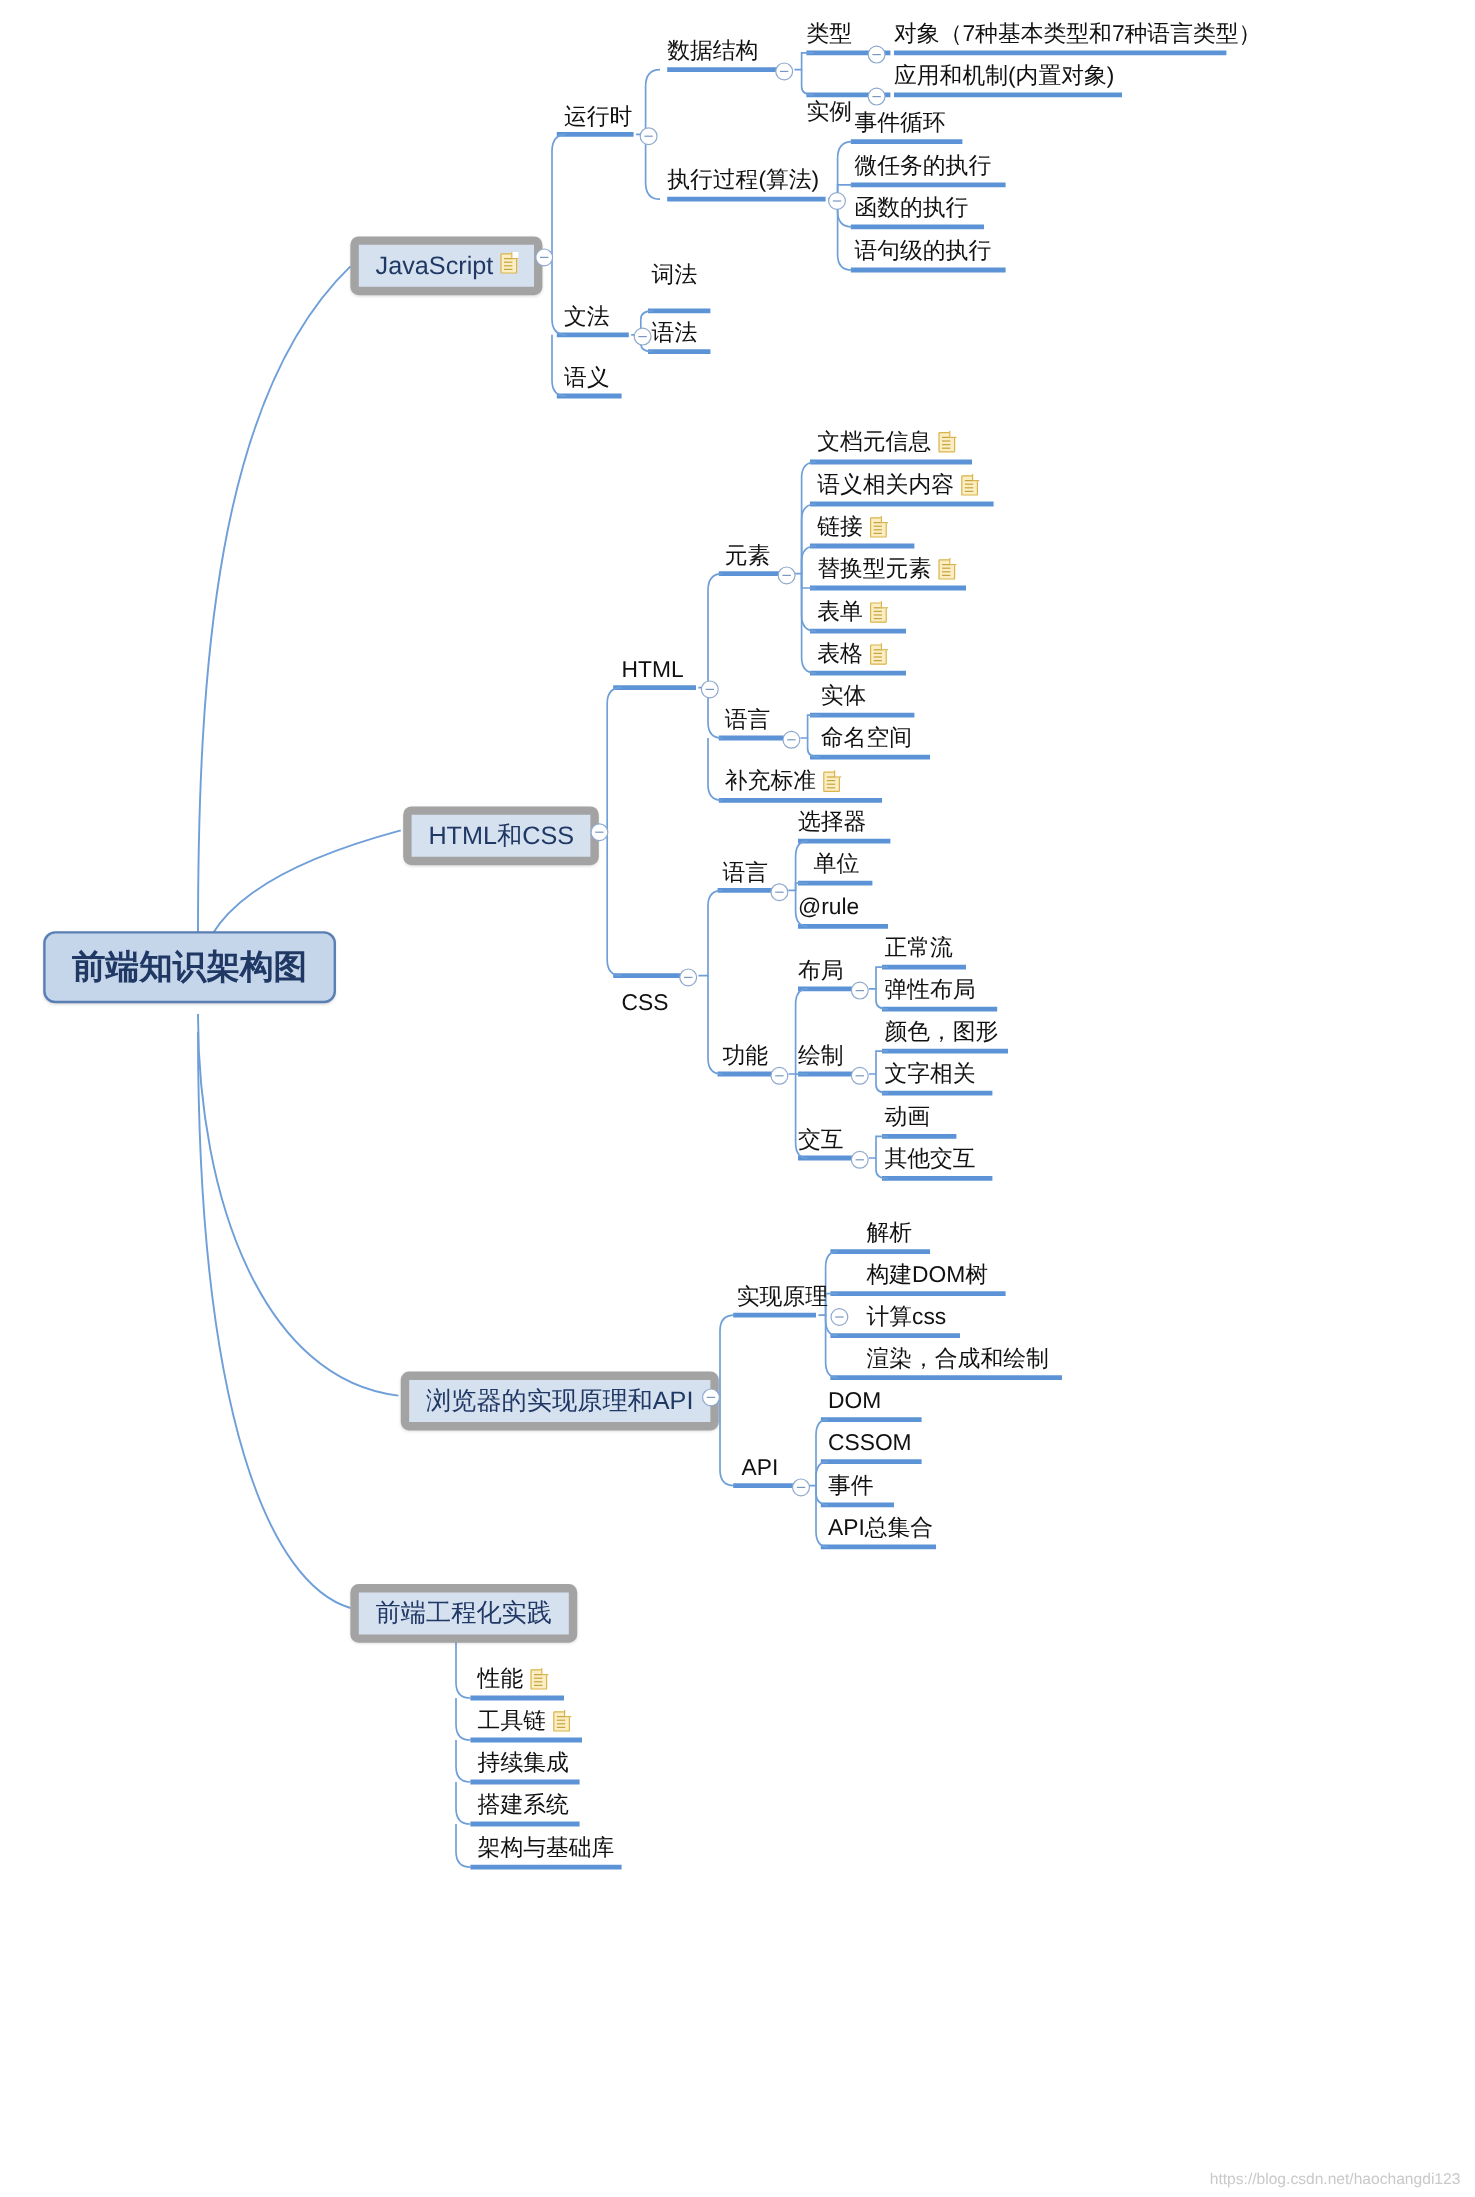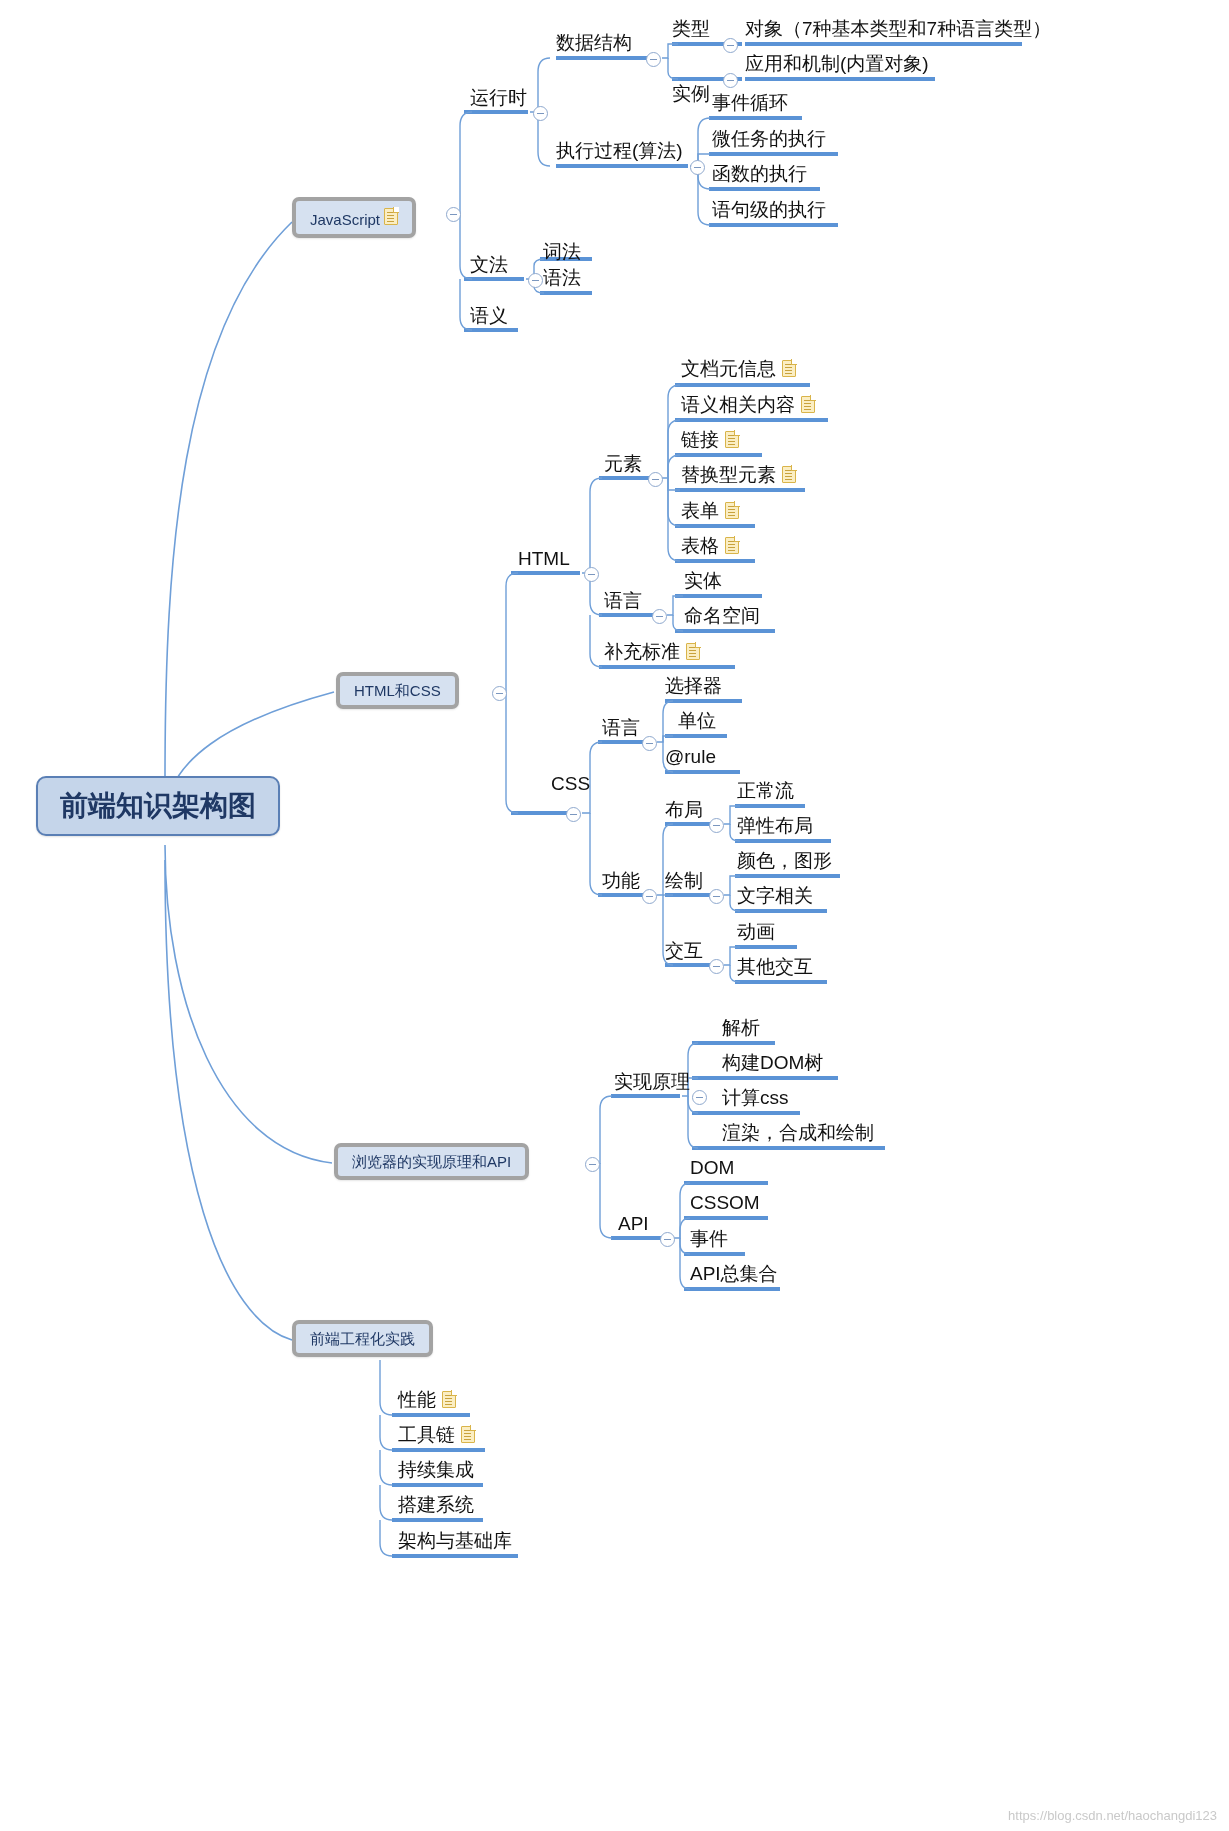--- a/index.html
+++ b/index.html
@@ -11,22 +11,22 @@
   .node .txt{line-height:1;}
 
   
   .root-box{
     background:#c5d5ea;border:2px solid #5a7fb5;border-radius:10px;
     padding:14px 22px;color:#1f3864;font-size:28px;font-weight:bold;
     box-shadow:0 1px 2px rgba(0,0,0,.12);
   }
   
   .l1-box{
-    background:#d6e1f0;border:4px solid #a3a3a3;border-radius:7px;
-    padding:7px 14px;color:#1f3864;font-size:15px;
+    background:#d6e1f0;border:7px solid #a3a3a3;border-radius:7px;
+    padding:7px 14px;color:#1f3864;font-size:21px;
     box-shadow:0 1px 2px rgba(0,0,0,.10);
   }
   
   .plain{color:#111;font-size:19px;}
 
   .doc-icon{display:inline-block;width:14px;height:17px;position:relative;flex:none;}
   .doc-icon i{
     position:absolute;inset:0;background:#fbeec3;border:1px solid #d9b44a;
     border-radius:1px;display:block;
   }
@@ -258,21 +258,21 @@
     <span class="txt">函数的执行</span>
   </div>
   <div class="node plain" style="left:712px;top:200px;">
     <span class="txt">语句级的执行</span>
   </div>
 
   <div class="node plain" style="left:470px;top:255px;">
     <span class="txt">文法</span>
   </div>
   <div class="collapse" style="left:528px;top:273px;"></div>
-  <div class="node plain" style="left:543px;top:242px;font-family:Liberation Serif, serif;">
+  <div class="node plain" style="left:543px;top:220px;font-family:Liberation Serif, serif;">
     <span class="txt">词法</span>
   </div>
   <div class="node plain" style="left:543px;top:268px;">
     <span class="txt">语法</span>
   </div>
 
   <div class="node plain" style="left:470px;top:306px;">
     <span class="txt">语义</span>
   </div>
 
@@ -346,21 +346,21 @@
   </div>
 
   <div class="node plain" style="left:604px;top:642px;">
     <span class="txt">补充标准</span>
     <span class="doc-icon">
         <i></i>
         <u></u>
       </span>
   </div>
 
-  <div class="node plain" style="left:518px;top:774px;margin-left:33px;">
+  <div class="node plain" style="left:518px;top:827px;">
     <span class="txt">CSS</span>
   </div>
   <div class="collapse" style="left:566px;top:807px;"></div>
 
   <div class="node plain" style="left:602px;top:718px;">
     <span class="txt">语言</span>
   </div>
   <div class="collapse" style="left:642px;top:736px;"></div>
   <div class="node plain" style="left:665px;top:676px;">
     <span class="txt">选择器</span>

